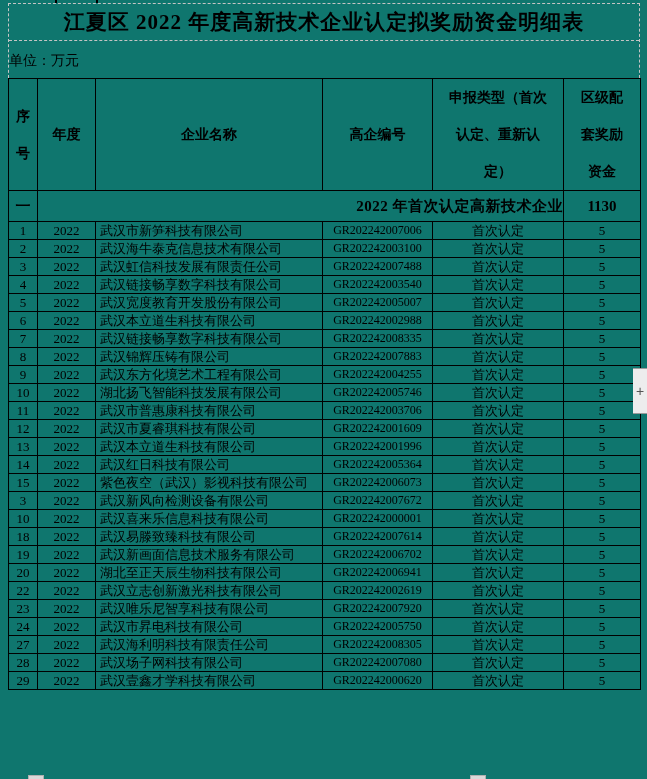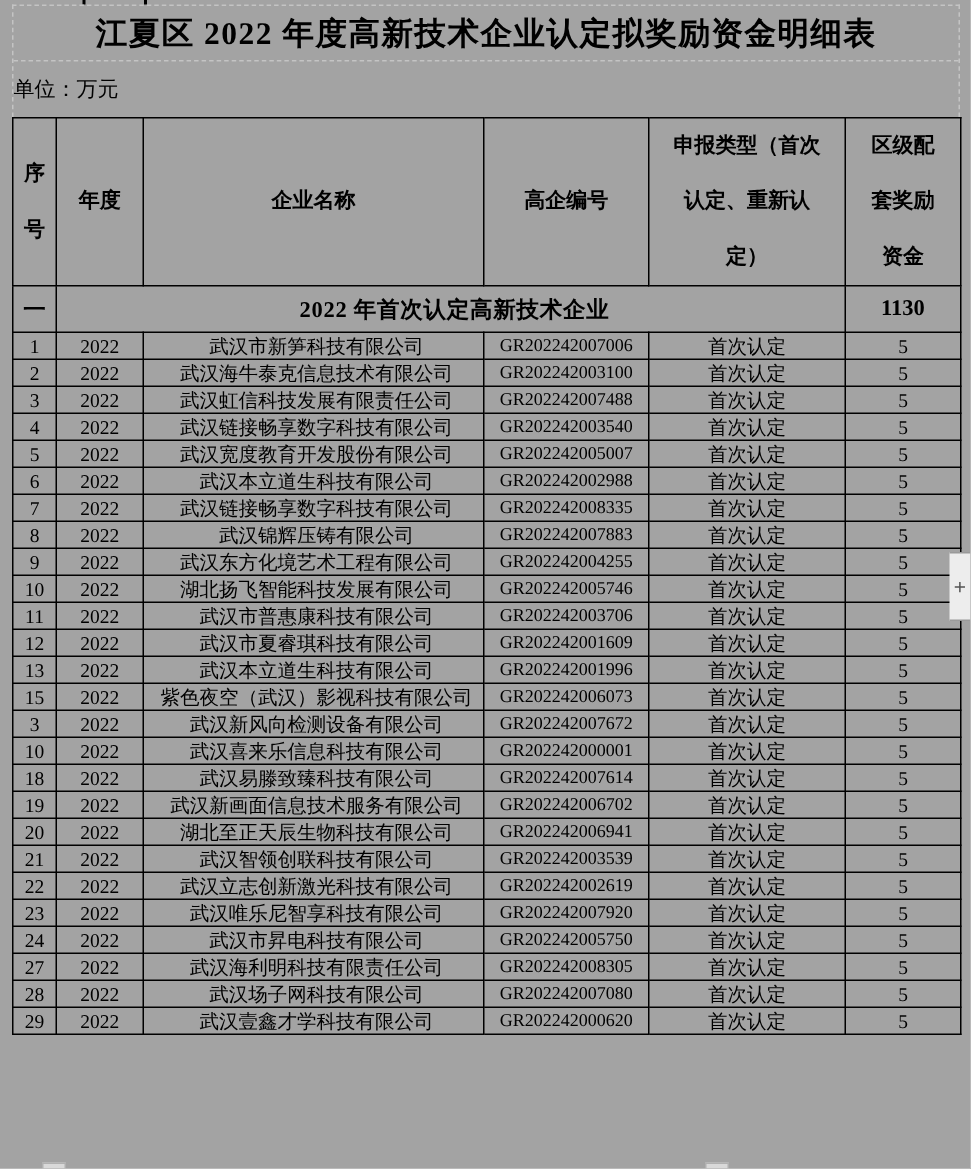--- a/index.html
+++ b/index.html
@@ -1,18 +1,18 @@
 <!DOCTYPE html>
 <html><head>
 <meta charset="utf-8">
 <style>
   * { margin:0; padding:0; box-sizing:border-box; }
   body { background:#fff; }
   .screen {
-    position:relative; width:647px; height:779px; background:#a3a3a3;
+    position:relative; width:647px; height:779px; background:#0f766e;
     font-family:"Liberation Serif","DejaVu Serif",serif; color:#000;
     overflow:hidden;
   }
   .top-tick { position:absolute; top:0; width:2px; height:3px; background:#000; }
   .tick1 { left:55px; }
   .tick2 { left:96px; }
 
   .masthead {
     position:absolute; left:8px; top:3px; width:632px; height:75px;
     border:1px dashed #c4c4c4; border-bottom:none;
@@ -33,23 +33,23 @@
   }
   table.award th, table.award td {
     border:1px solid #000; text-align:center; vertical-align:middle;
     padding:0; overflow:hidden;
   }
   thead th {
     height:112px; font-size:14px; font-weight:bold;
     line-height:37px; white-space:pre-line;
   }
   tr.section-row td { height:31px; font-size:15px; font-weight:bold; }
-  tr.section-row td.sec-label { text-align:center; padding-left:5px; letter-spacing:0.5px; }
+  tr.section-row td.sec-label { text-align:right; padding-left:5px; letter-spacing:0.5px; }
   tr.data-row td { height:17.8px; font-size:13px; line-height:17px; }
-  tr.data-row td.col-name { text-align:center; padding-left:4px; }
+  tr.data-row td.col-name { text-align:left; padding-left:4px; }
   tr.data-row td.col-code { font-size:12px; }
 
   .expand-handle {
     position:absolute; right:0; top:368px; width:14px; height:46px;
     background:#ededed; border-top:1px solid #9a9a9a; border-bottom:1px solid #9a9a9a;
     display:flex; align-items:center; justify-content:center;
     color:#555; font-size:14px; font-family:"Liberation Sans","DejaVu Sans",sans-serif;
     cursor:pointer;
   }
   .bottom-marker {
@@ -200,20 +200,28 @@
         </tr>
         <tr class="data-row">
           <td class="col-seq">13</td>
           <td class="col-year">2022</td>
           <td class="col-name">武汉本立道生科技有限公司</td>
           <td class="col-code">GR202242001996</td>
           <td class="col-type">首次认定</td>
           <td class="col-award">5</td>
         </tr>
         <tr class="data-row">
+          <td class="col-seq">14</td>
+          <td class="col-year">2022</td>
+          <td class="col-name">武汉红日科技有限公司</td>
+          <td class="col-code">GR202242005364</td>
+          <td class="col-type">首次认定</td>
+          <td class="col-award">5</td>
+        </tr>
+        <tr class="data-row">
           <td class="col-seq">15</td>
           <td class="col-year">2022</td>
           <td class="col-name">紫色夜空（武汉）影视科技有限公司</td>
           <td class="col-code">GR202242006073</td>
           <td class="col-type">首次认定</td>
           <td class="col-award">5</td>
         </tr>
         <tr class="data-row">
           <td class="col-seq">3</td>
           <td class="col-year">2022</td>
@@ -244,28 +252,20 @@
           <td class="col-name">武汉新画面信息技术服务有限公司</td>
           <td class="col-code">GR202242006702</td>
           <td class="col-type">首次认定</td>
           <td class="col-award">5</td>
         </tr>
         <tr class="data-row">
           <td class="col-seq">20</td>
           <td class="col-year">2022</td>
           <td class="col-name">湖北至正天辰生物科技有限公司</td>
           <td class="col-code">GR202242006941</td>
-          <td class="col-type">首次认定</td>
-          <td class="col-award">5</td>
-        </tr>
-        <tr class="data-row">
-          <td class="col-seq">21</td>
-          <td class="col-year">2022</td>
-          <td class="col-name">武汉智领创联科技有限公司</td>
-          <td class="col-code">GR202242003539</td>
           <td class="col-type">首次认定</td>
           <td class="col-award">5</td>
         </tr>
         <tr class="data-row">
           <td class="col-seq">22</td>
           <td class="col-year">2022</td>
           <td class="col-name">武汉立志创新激光科技有限公司</td>
           <td class="col-code">GR202242002619</td>
           <td class="col-type">首次认定</td>
           <td class="col-award">5</td>

